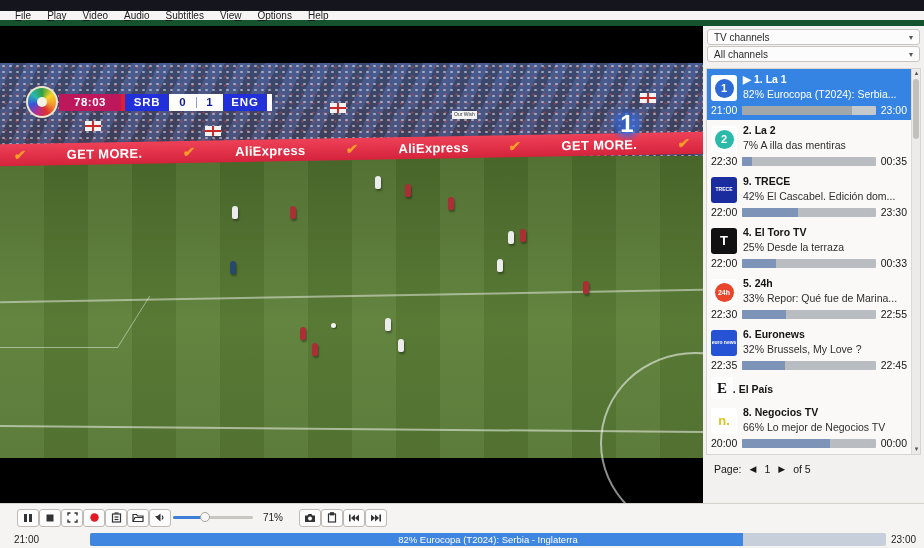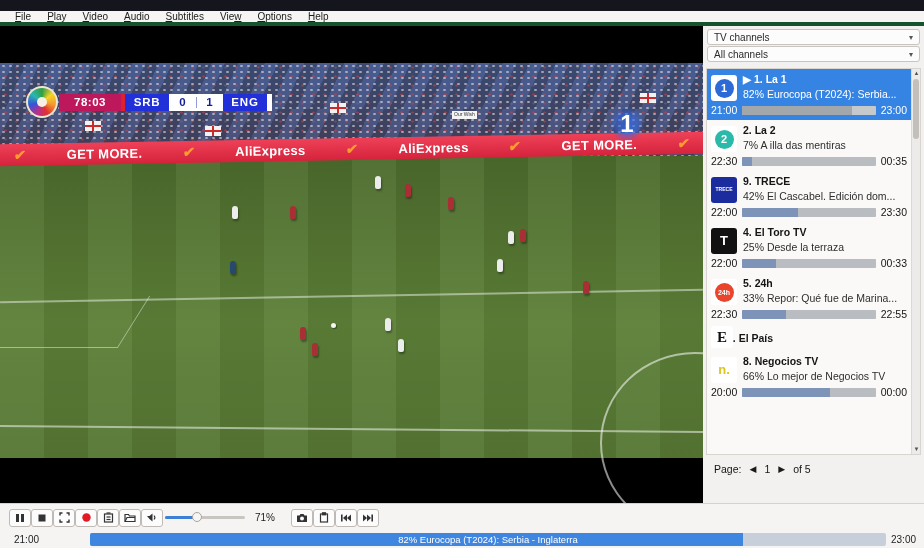--- a/index.html
+++ b/index.html
@@ -2,21 +2,21 @@
 <html><head>
 <meta charset="utf-8">
 <style>
   * { margin:0; padding:0; box-sizing:border-box; }
   html,body { width:924px; height:548px; overflow:hidden; }
   body { font-family:"Liberation Sans", sans-serif; background:#000; }
   .window { width:924px; height:548px; display:flex; flex-direction:column; background:#f3f1f0; }
 
   
   .titlebar { height:11px; background:#15151d; flex:0 0 auto; }
-  .menubar { height:15px; background:#f6f5f4; border-bottom:4px solid #14532d; display:flex; align-items:center; padding-left:8px; gap:2px; flex:0 0 auto; }
+  .menubar { height:15px; background:#f6f5f4; border-bottom:6px solid #14532d; display:flex; align-items:center; padding-left:8px; gap:2px; flex:0 0 auto; }
   .menu-item { font-size:10px; color:#1c1c1c; padding:0 7px; cursor:default; }
   .menu-item u { text-decoration:underline; }
 
   
   .main { flex:1 1 auto; display:flex; min-height:0; }
   .video-area { position:relative; width:703px; background:#000; overflow:hidden; flex:0 0 auto; }
 
   .crowd { position:absolute; left:0; top:37px; width:703px; height:95px;
     background-image:
       radial-gradient(rgba(240,240,240,.55) 1px, transparent 1.6px),
@@ -102,21 +102,21 @@
   .v-scrollbar .arr { position:absolute; left:0; width:9px; height:9px; text-align:center; line-height:9px; }
   .v-scrollbar .arr.up { top:0; }
   .v-scrollbar .arr.down { bottom:0; }
   .v-thumb { position:absolute; left:1px; top:10px; width:6px; height:60px; background:#c3c0bc; border-radius:3px; }
 
   .pager { display:flex; align-items:center; gap:8px; padding:8px 6px 0 8px; font-size:10.5px; color:#141414; }
   .pager .pg-btn { font-size:9px; color:#1a1a1a; background:none; border:none; cursor:pointer; }
 
   
   .controls-row { height:28px; background:#f5f4f3; border-top:1px solid #d5d1cd; display:flex; align-items:center; flex:0 0 auto; }
-  .ctl-left { display:flex; align-items:center; gap:0; padding-left:9px; width:703px; flex:0 0 auto; }
+  .ctl-left { display:flex; align-items:center; gap:0; padding-left:17px; width:703px; flex:0 0 auto; }
   .ctl-btn { width:22px; height:18px; background:#fcfcfc; border:1px solid #bfbab5; border-radius:3px; display:flex; align-items:center; justify-content:center; padding:0; }
   .ctl-btn svg { display:block; }
   .vol-wrap { display:flex; align-items:center; margin-left:2px; }
   .vol-track { position:relative; width:80px; height:3px; background:#c9c6c2; border-radius:2px; }
   .vol-fill { position:absolute; left:0; top:0; height:3px; background:#3d7fd6; border-radius:2px; }
   .vol-handle { position:absolute; top:-4px; width:10px; height:10px; border-radius:50%; background:#f7f6f5; border:1px solid #a8a4a0; }
   .vol-pct { font-size:10px; color:#1c1c1c; margin-left:10px; width:28px; }
   .ctl-gap { width:8px; }
   .ctl-right-info { flex:1 1 auto; display:flex; flex-direction:column; align-items:center; justify-content:center; height:100%; }
   .chan-label { font-size:10.5px; font-weight:bold; color:#2f9e44; margin-top:-14px; margin-bottom:2px; }
@@ -288,20 +288,34 @@
               <div class="ch-name">5. 24h</div>
               <div class="ch-sub">33% Repor: Qué fue de Marina...</div>
               <div class="ch-times">
                 <span class="ch-t">22:30</span>
                 <div class="ch-bar">
                   <div class="ch-bar-fill" style="width: 33%;"></div>
                 </div>
                 <span class="ch-t">22:55</span>
               </div>
             </div>
+            <div class="channel-row">
+              <div class="ch-logo" style="background: rgb(38, 83, 212);">
+                <span class="ch-logo-inner" style="color: rgb(255, 255, 255); font-size: 5px; background: rgb(38, 83, 212); width: 100%; height: 100%; white-space: normal; line-height: 1.1;">euro news</span>
+              </div>
+              <div class="ch-name">6. Euronews</div>
+              <div class="ch-sub">32% Brussels, My Love ?</div>
+              <div class="ch-times">
+                <span class="ch-t">22:35</span>
+                <div class="ch-bar">
+                  <div class="ch-bar-fill" style="width: 32%;"></div>
+                </div>
+                <span class="ch-t">22:45</span>
+              </div>
+            </div>
             <div class="channel-row compact">
               <div class="ch-logo" style="background: rgb(255, 255, 255);">
                 <span class="ch-logo-inner" style="color: rgb(17, 17, 17); font-size: 15px; font-family: &quot;Liberation Serif&quot;, serif;">E</span>
               </div>
               <div class="ch-name">7. El País</div>
             </div>
             <div class="channel-row">
               <div class="ch-logo" style="background: rgb(255, 255, 255);">
                 <span class="ch-logo-inner" style="color: rgb(221, 197, 29); font-size: 13px; background: rgb(255, 255, 255); width: 100%; height: 100%; white-space: normal; line-height: 1.1;">n.</span>
               </div>

